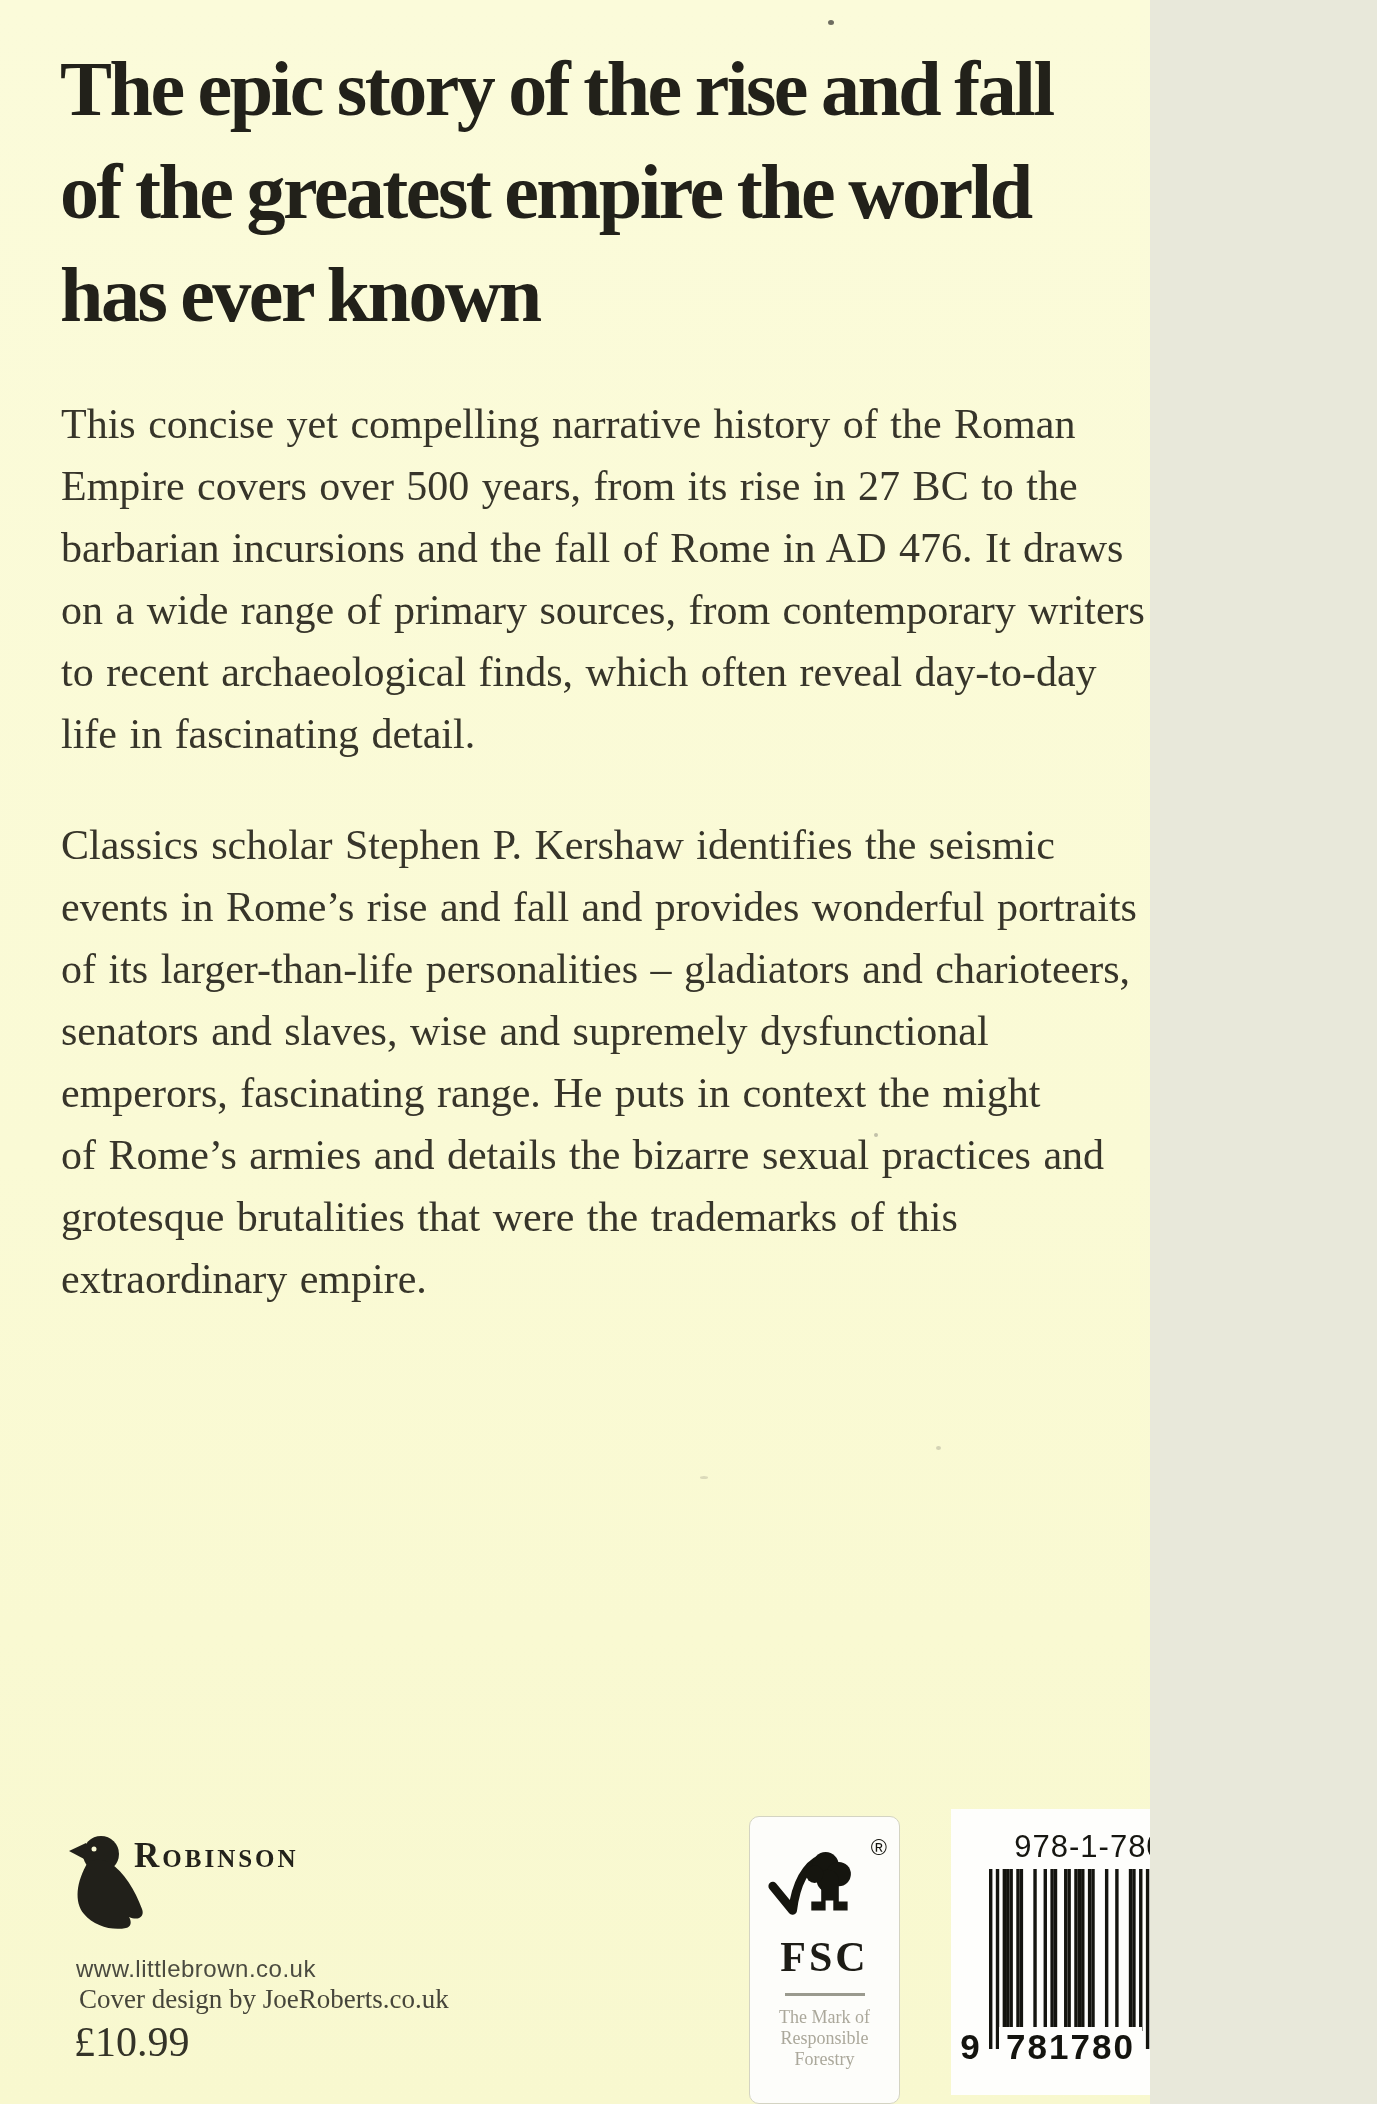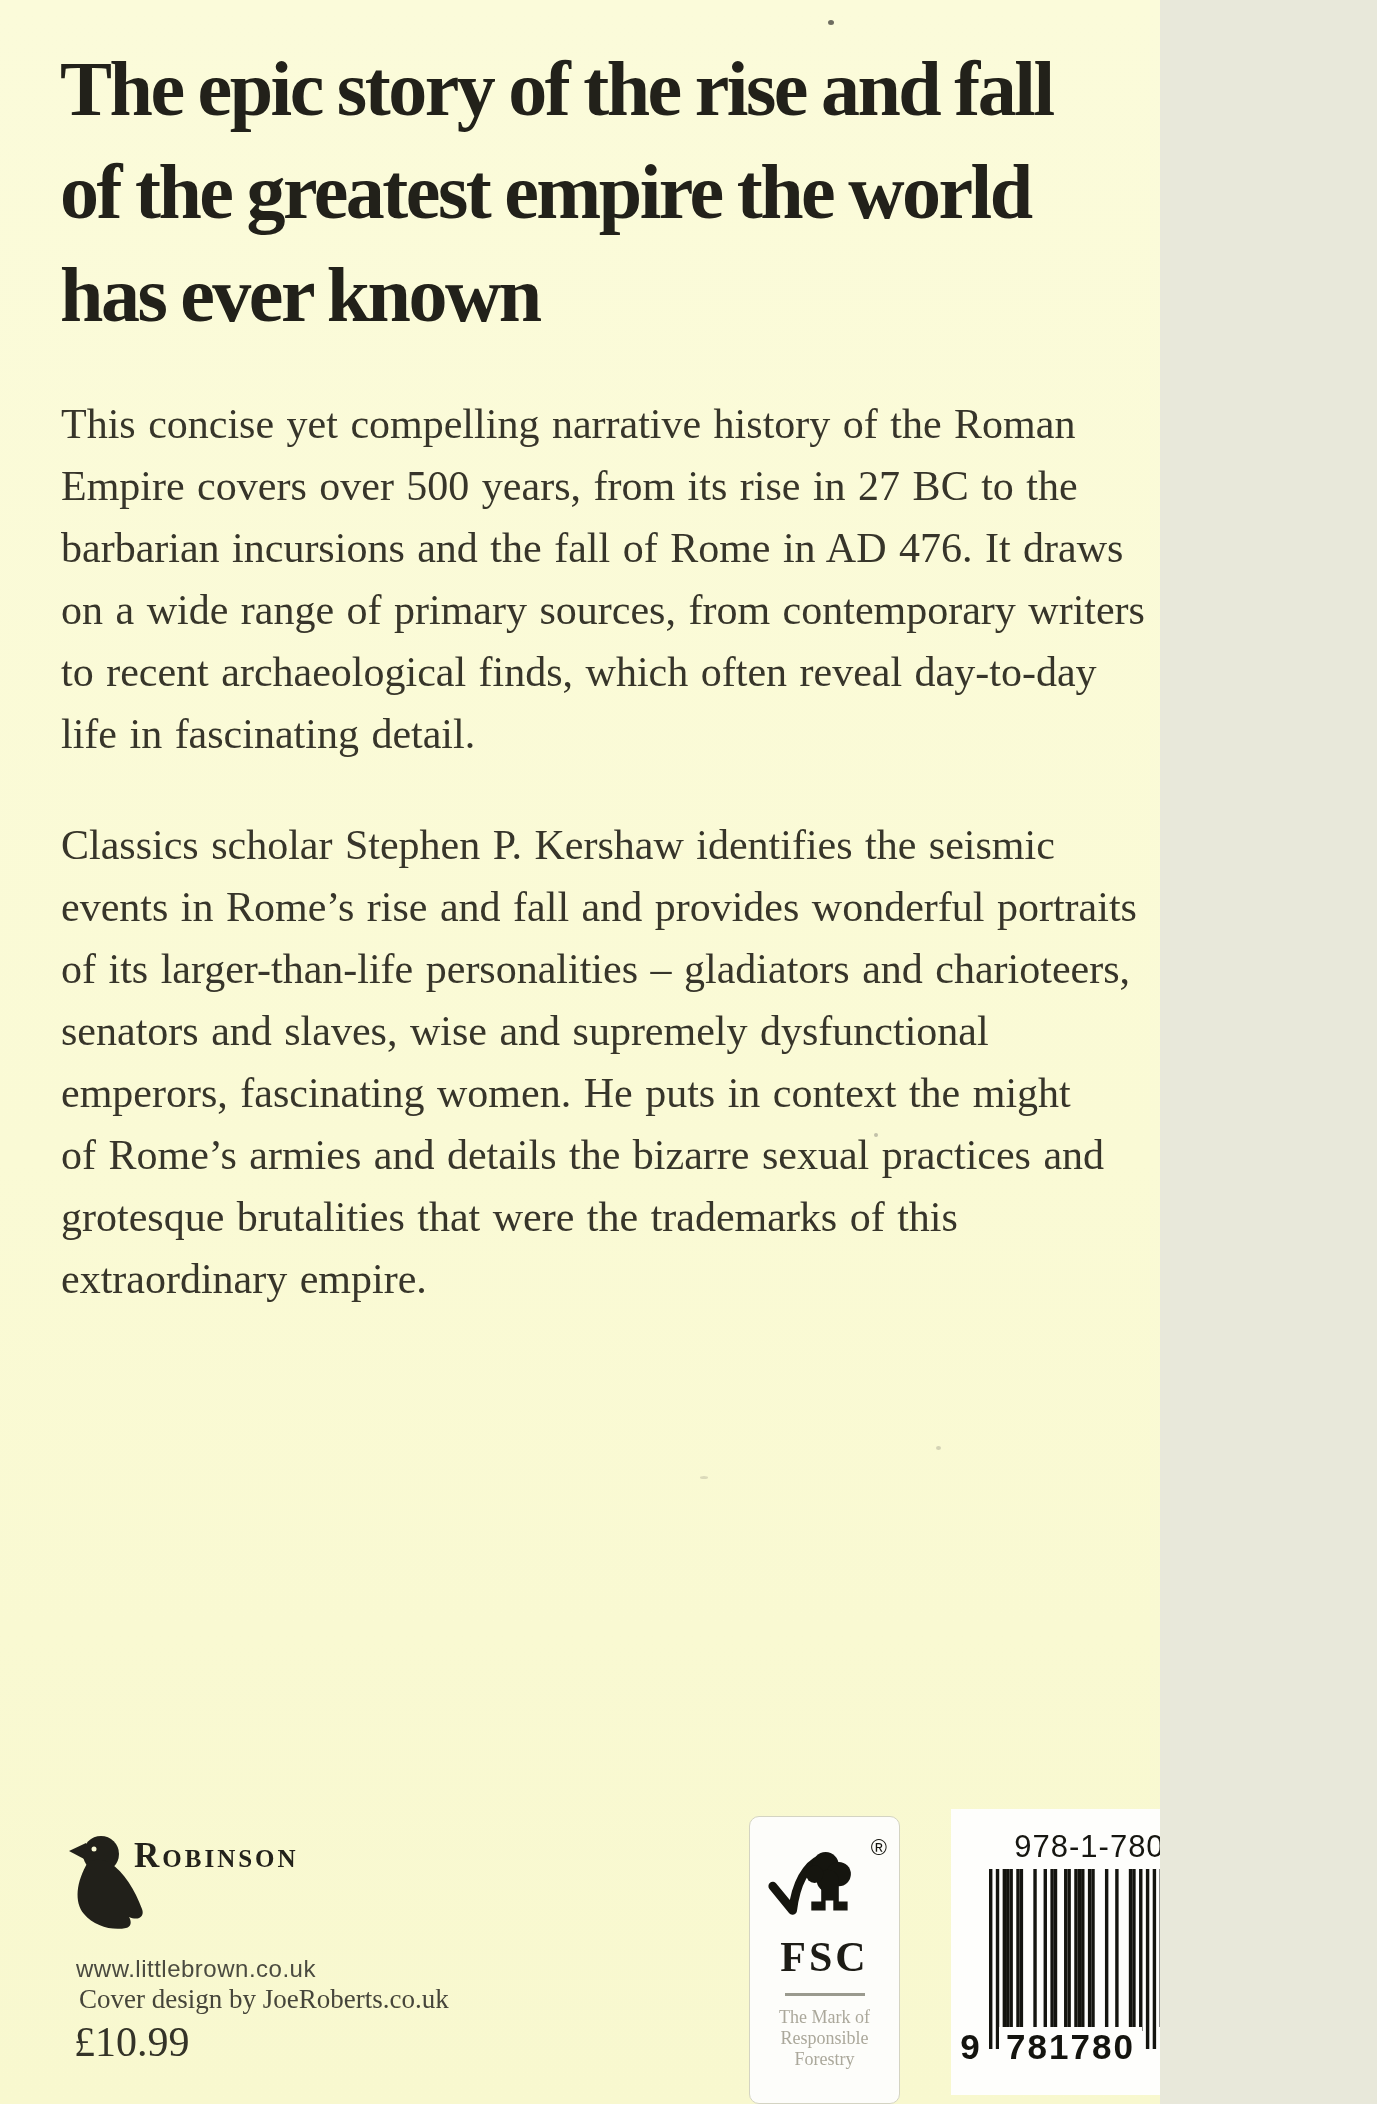--- a/index.html
+++ b/index.html
@@ -1,19 +1,19 @@
 <!DOCTYPE html>
 <html><head>
 <meta charset="utf-8">
 <style>
   html,body { margin:0; padding:0; background:#e8e8da; }
   .cover {
     position:relative; width:1150px; height:2104px; overflow:hidden;
     background:linear-gradient(180deg,#fbfbda 0%,#fafad5 55%,#f8f8cf 100%);
-    font-family:"Liberation Serif", serif; color:#26251d;padding-left:10px;
+    font-family:"Liberation Serif", serif; color:#26251d;
   }
   
   .headline { position:absolute; left:60px; top:37px; font-size:78px; line-height:103px;
     font-weight:bold; letter-spacing:-2.5px; word-spacing:-2px; color:#22211a; }
   .headline .line { white-space:nowrap; }
   
   .para { position:absolute; left:61px; font-size:42px; line-height:62px; color:#37352a;
     word-spacing:2px; }
   .para .line { white-space:nowrap; }
   .p1 { top:393px; }
@@ -79,21 +79,21 @@
     <div class="line">on a wide range of primary sources, from contemporary writers</div>
     <div class="line">to recent archaeological finds, which often reveal day-to-day</div>
     <div class="line">life in fascinating detail.</div>
   </div>
 
   <div class="para p2">
     <div class="line">Classics scholar Stephen P. Kershaw identifies the seismic</div>
     <div class="line">events in Rome’s rise and fall and provides wonderful portraits</div>
     <div class="line">of its larger-than-life personalities – gladiators and charioteers,</div>
     <div class="line">senators and slaves, wise and supremely dysfunctional</div>
-    <div class="line">emperors, fascinating women. He puts in context the might</div>
+    <div class="line">emperors, fascinating range. He puts in context the might</div>
     <div class="line">of Rome’s armies and details the bizarre sexual practices and</div>
     <div class="line">grotesque brutalities that were the trademarks of this</div>
     <div class="line">extraordinary empire.</div>
   </div>
 
   <div class="bird">
     <svg viewBox="0 0 115 100" aria-hidden="true">
       <circle class="body" cx="33" cy="20" r="18"></circle>
       <polygon points="1,17 18,9 18,26"></polygon>
       <path d="M20,28 C8,48 6,68 16,80 C26,92 44,97 58,94 C63,93 64,88 61,83

